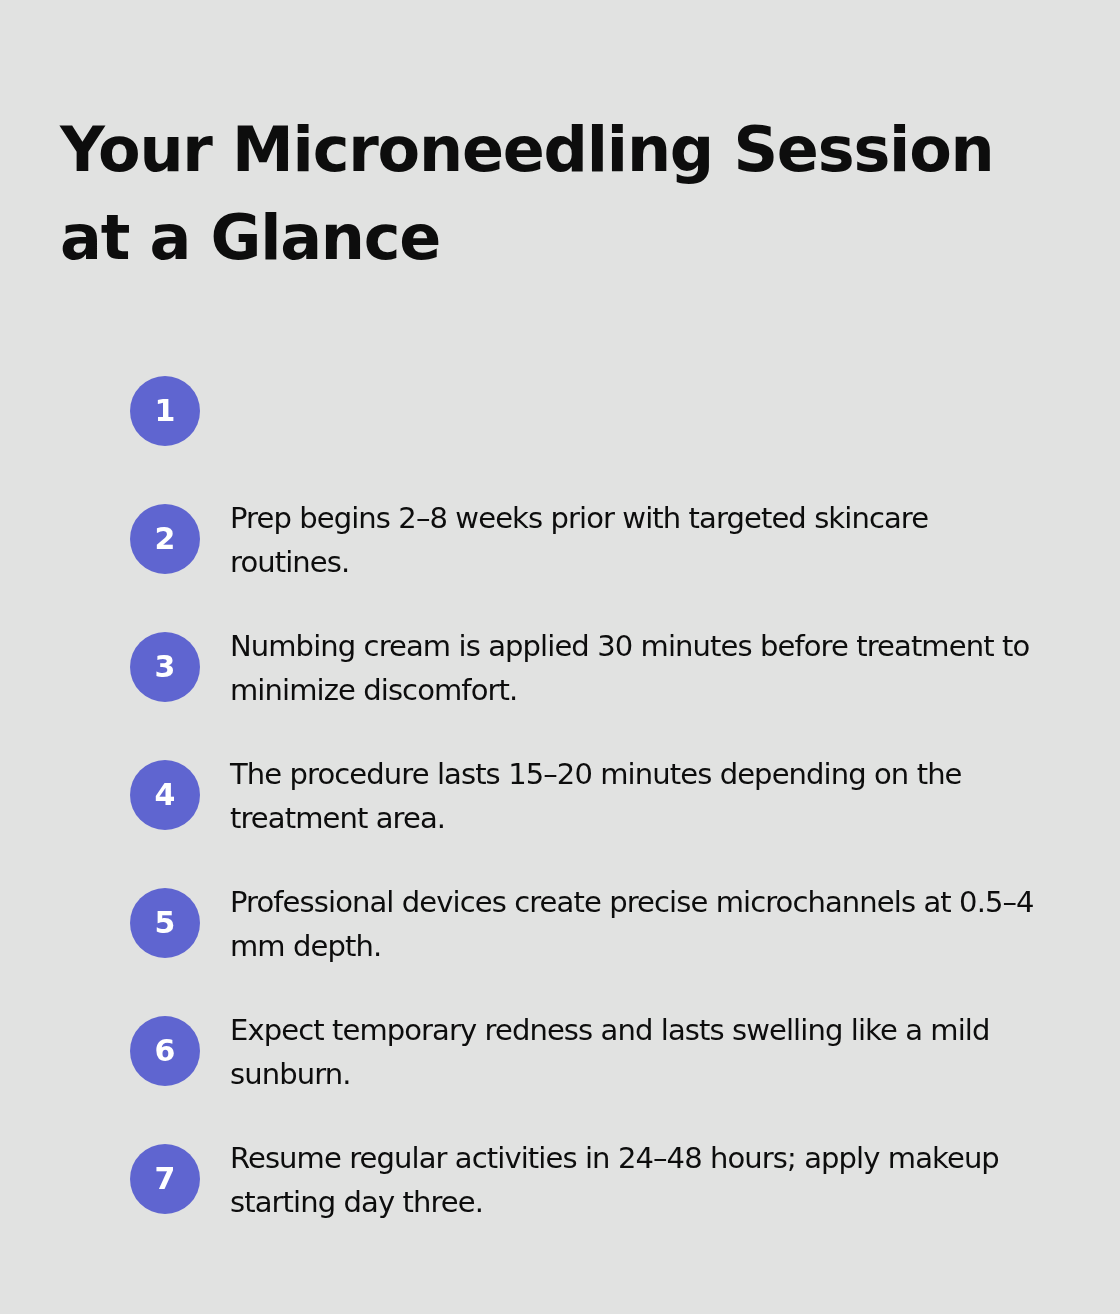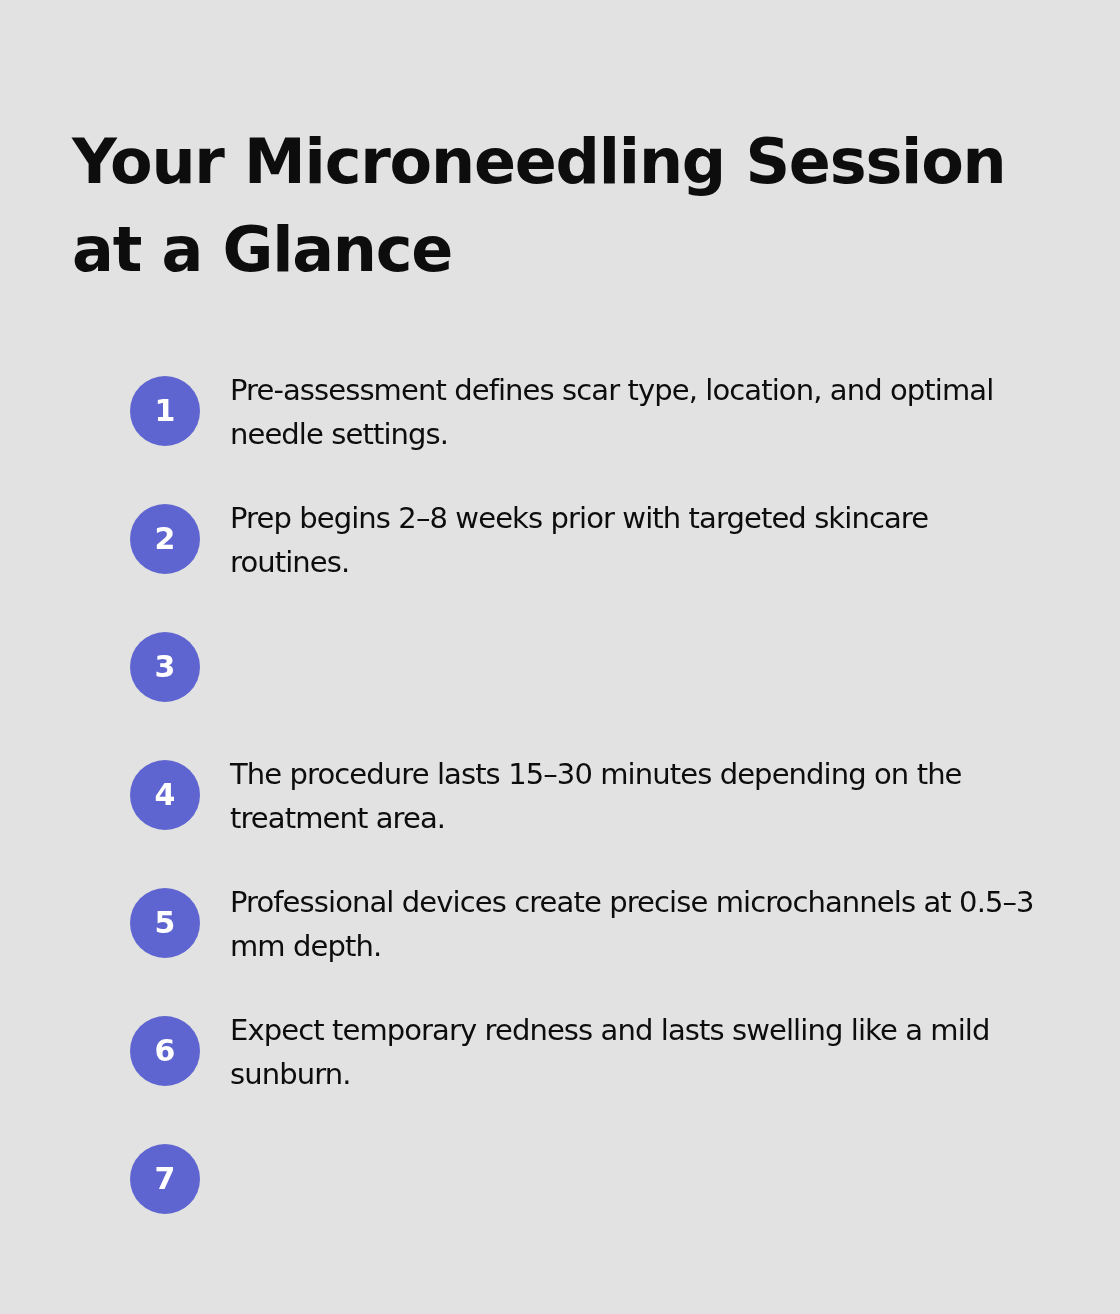--- a/index.html
+++ b/index.html
@@ -4,21 +4,21 @@
 <style>
   html, body { margin:0; padding:0; }
   body {
     width:1120px; height:1314px; background:#e1e2e1; overflow:hidden;
     font-family:"Liberation Sans", "DejaVu Sans", sans-serif; color:#0d0d0d;
     position:relative;
   }
   .title {
     position:absolute; left:60px; top:106px; width:1010px;
     font-family:"DejaVu Sans", sans-serif; font-weight:bold;
-    font-size:62px; line-height:88px; letter-spacing:-1.2px; margin:12px;
+    font-size:62px; line-height:88px; letter-spacing:-1.2px; margin:0;
   }
   .steps { position:absolute; left:130px; top:368px; width:940px; }
   .step { position:relative; height:128px; }
   .num {
     position:absolute; left:0; top:8px; width:70px; height:70px; border-radius:50%;
     background:#5f65d0; color:#fff; font-family:"DejaVu Sans", sans-serif;
     font-weight:bold; font-size:30px; line-height:70px; text-align:center;
   }
   .text {
     position:absolute; left:100px; top:0; width:820px;
@@ -27,37 +27,38 @@
   }
 </style>
 </head>
 <body>
 
 <h1 class="title">Your Microneedling Session at a Glance</h1>
 
 <div class="steps">
   <div class="step">
     <div class="num">1</div>
-    <div class="text">Pre-assessment defines scar type, location, and optimal needle settings.</div>
   </div>
   <div class="step">
     <div class="num">2</div>
     <div class="text">Prep begins 2–8 weeks prior with targeted skincare routines.</div>
   </div>
   <div class="step">
     <div class="num">3</div>
+    <div class="text">Numbing cream is applied 30 minutes before treatment to minimize discomfort.</div>
   </div>
   <div class="step">
     <div class="num">4</div>
-    <div class="text">The procedure lasts 15–30 minutes depending on the treatment area.</div>
+    <div class="text">The procedure lasts 15–20 minutes depending on the treatment area.</div>
   </div>
   <div class="step">
     <div class="num">5</div>
-    <div class="text">Professional devices create precise microchannels at 0.5–3 mm depth.</div>
+    <div class="text">Professional devices create precise microchannels at 0.5–4 mm depth.</div>
   </div>
   <div class="step">
     <div class="num">6</div>
     <div class="text">Expect temporary redness and lasts swelling like a mild sunburn.</div>
   </div>
   <div class="step">
     <div class="num">7</div>
+    <div class="text">Resume regular activities in 24–48 hours; apply makeup starting day three.</div>
   </div>
 </div>
 
 </body></html>

